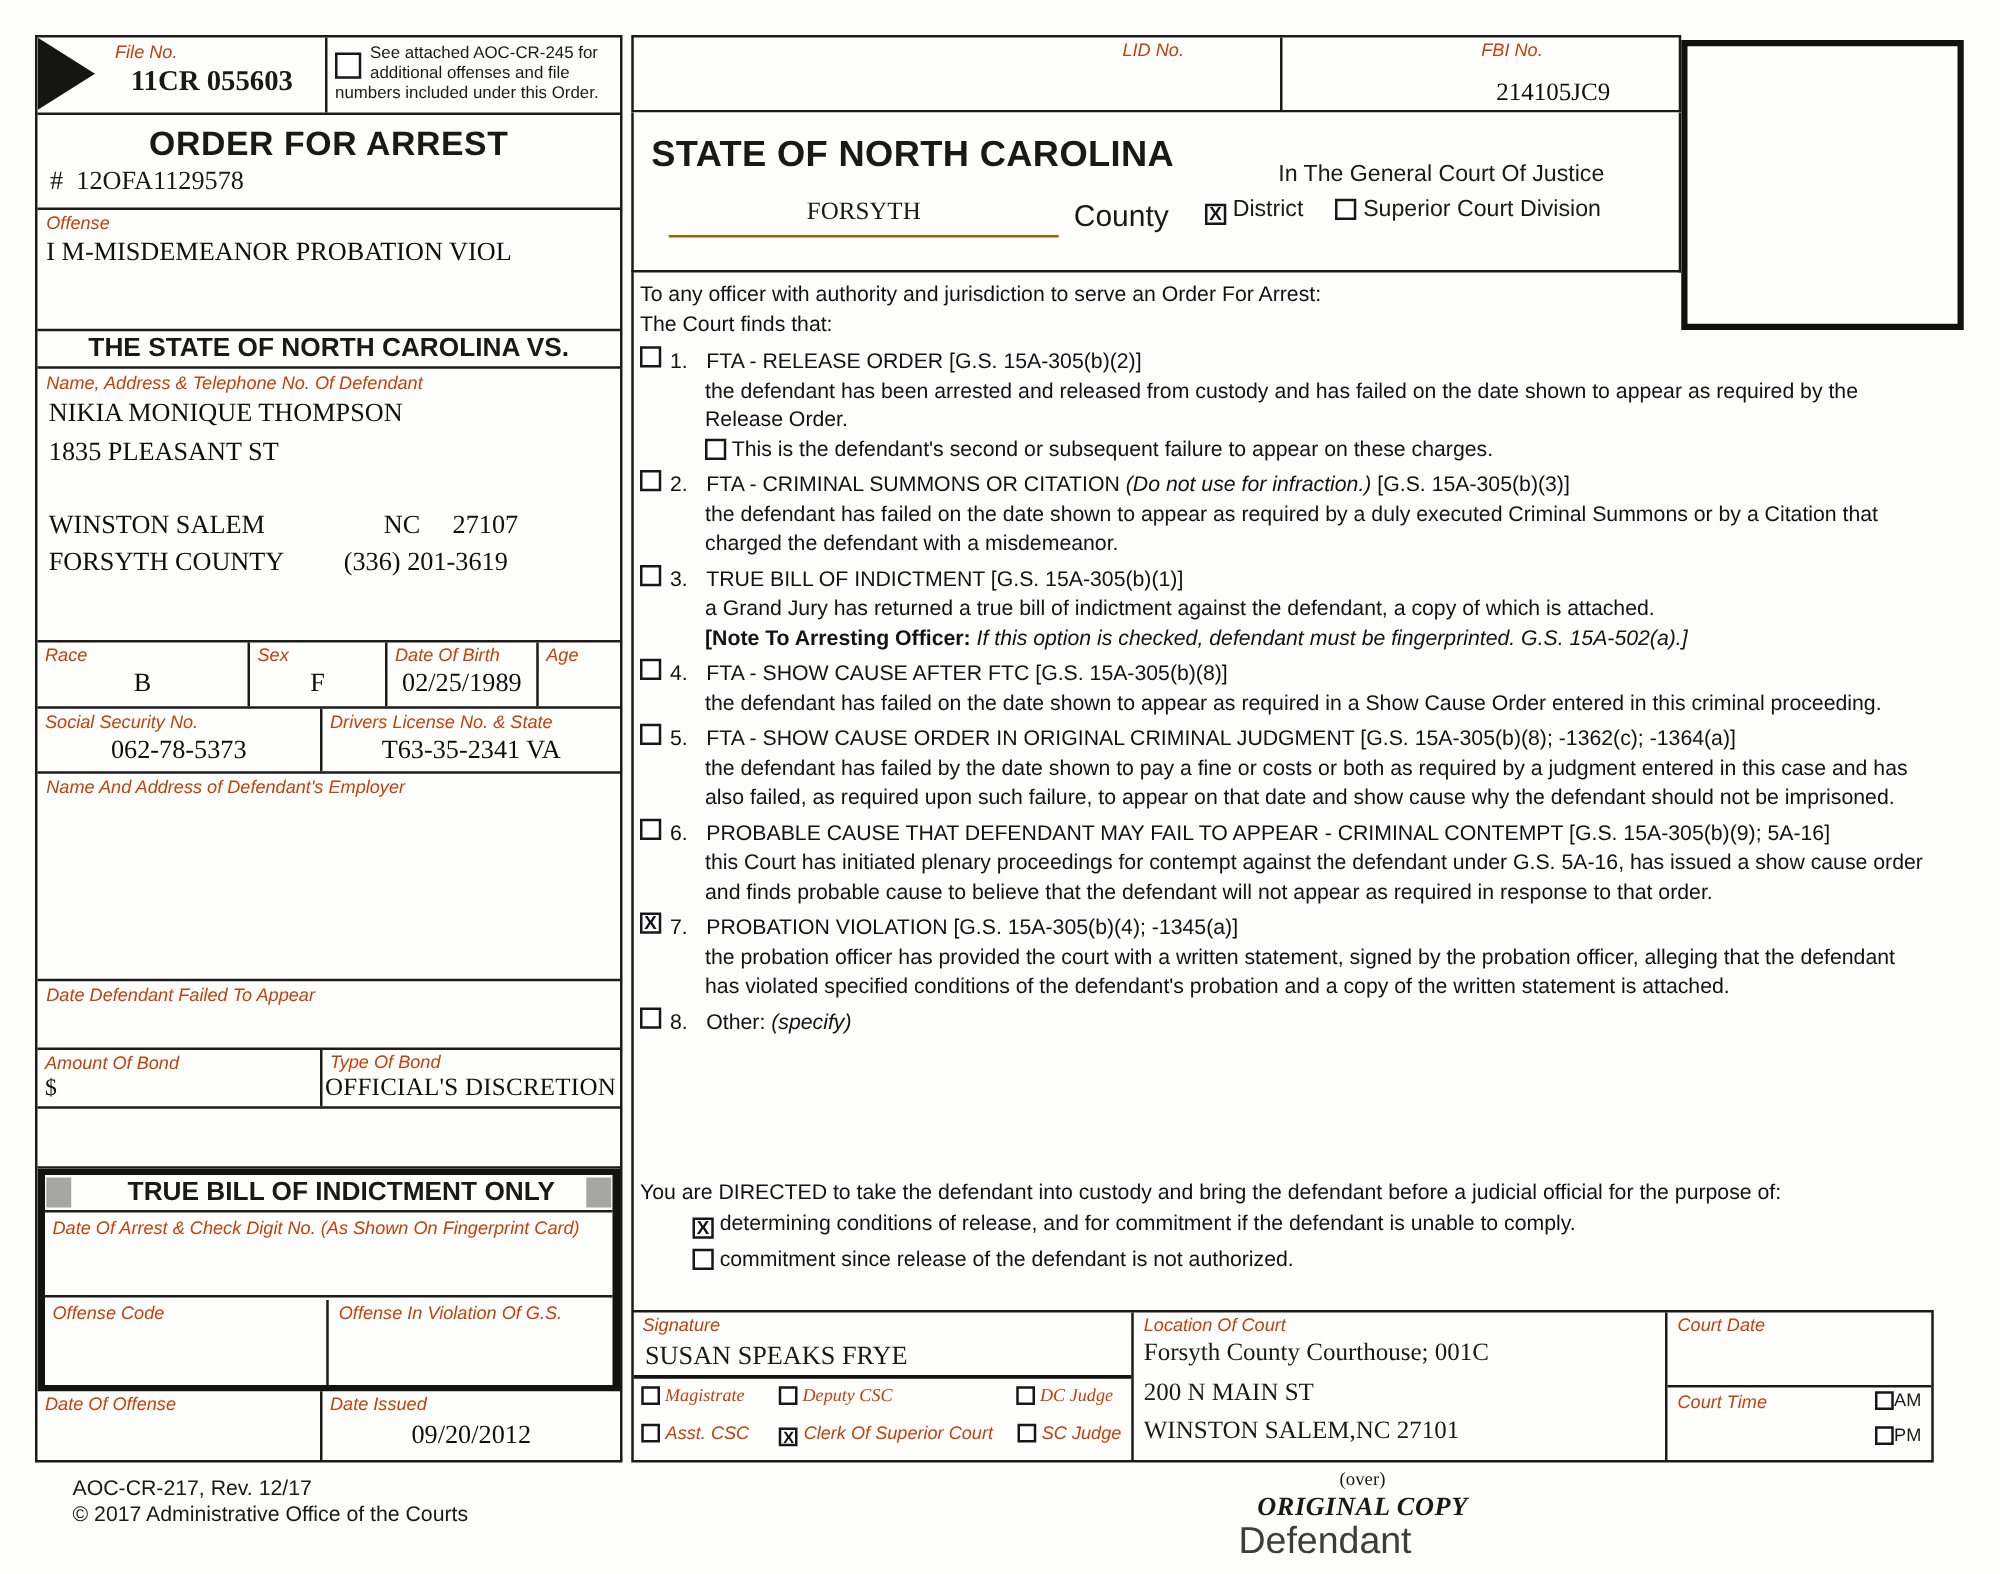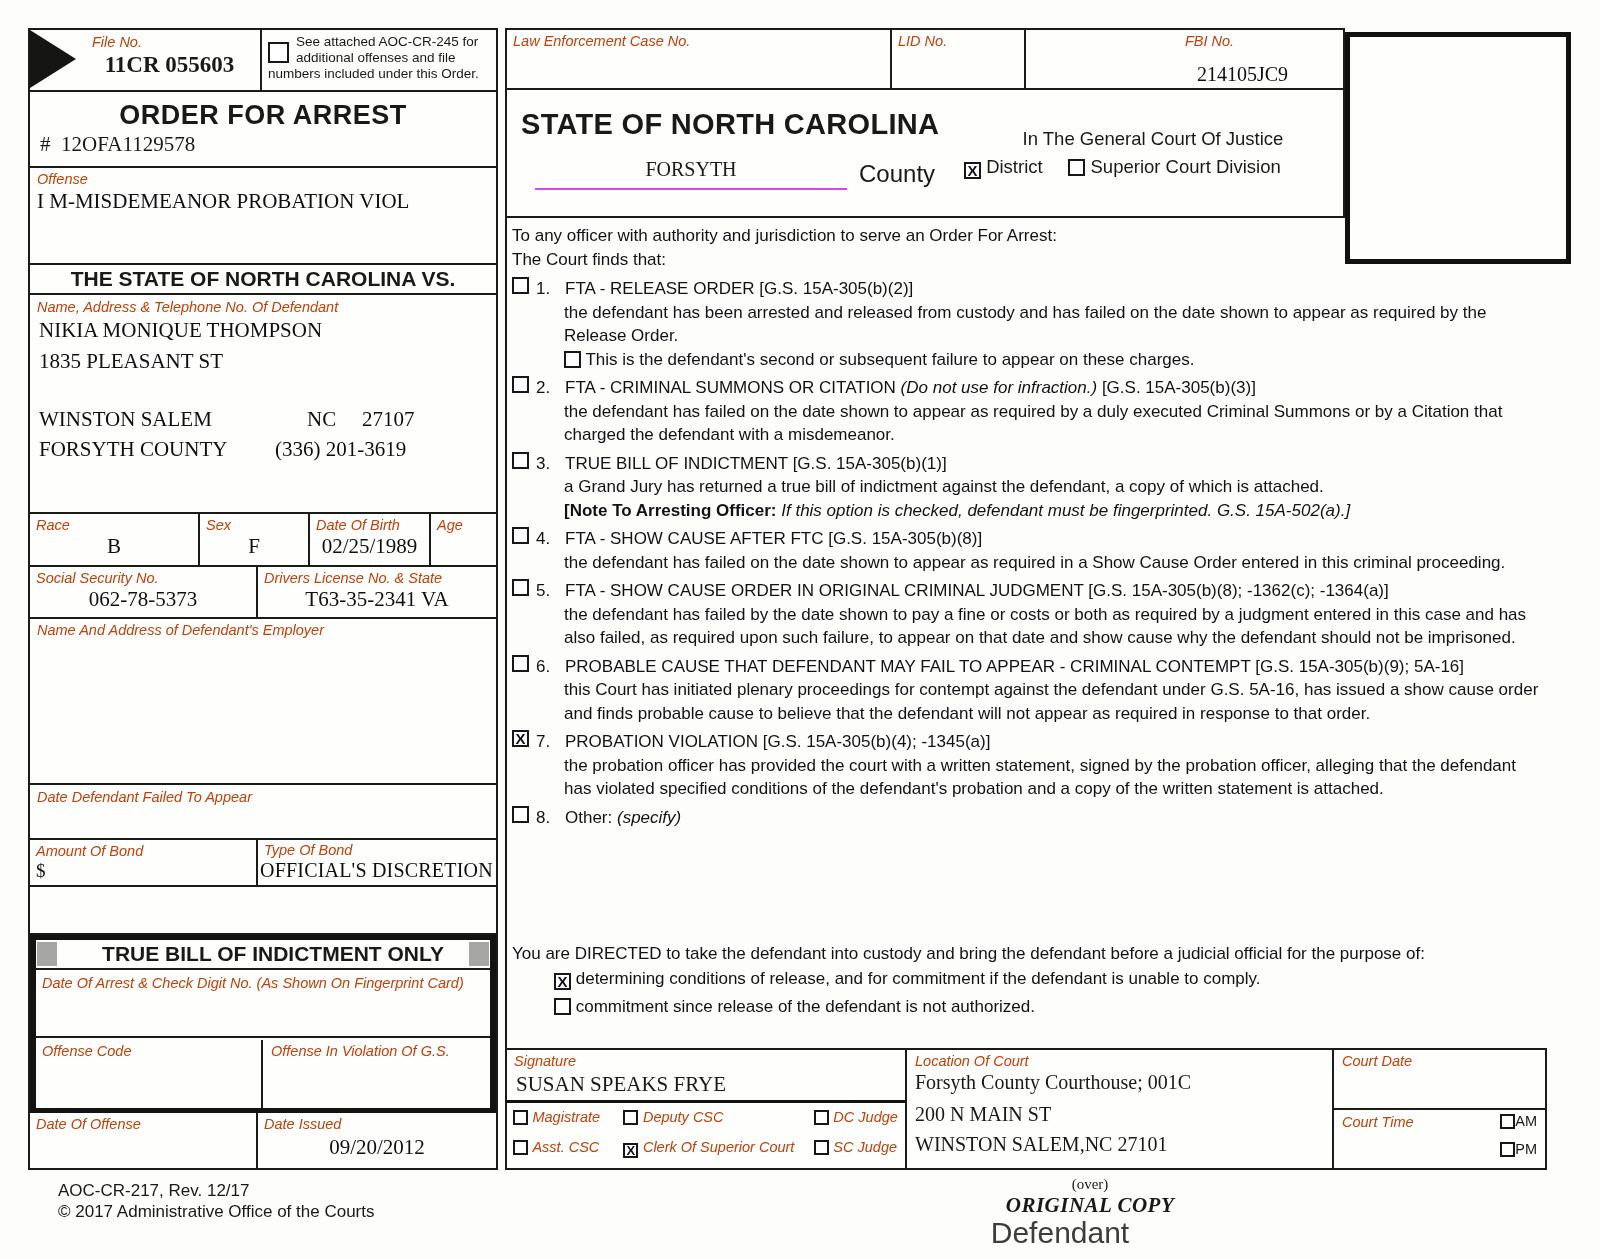--- a/index.html
+++ b/index.html
@@ -167,24 +167,20 @@
       <div class="val"></div>
     </div>
     <div class="cell" style="left:228px;width:238px;">
       <div class="lbl">Date Issued</div>
       <div class="val" style="text-align:center;padding-top:2px;">09/20/2012</div>
     </div>
   </div>
 </div>
 
 <div class="abs" style="left:505px;top:28px;width:840px;height:62px;border:2px solid #1b1b19;background:#fefefc;">
-  <div class="cell cdiv" style="left:0;width:385px;">
-    <div class="lbl">Law Enforcement Case No.</div>
-    <div class="val"></div>
-  </div>
   <div class="cell cdiv" style="left:385px;width:134px;">
     <div class="lbl">LID No.</div>
     <div class="val"></div>
   </div>
   <div class="cell" style="left:672px;width:164px;">
     <div class="lbl">FBI No.</div>
     <div class="val abs" style="left:18px;bottom:2px;font-size:20px;">214105JC9</div>
   </div>
 </div>
 
@@ -195,21 +191,21 @@
   <div class="abs" style="left:455px;top:38px;width:382px;text-align:center;">
     <div style="font-size:18.5px;">In The General Court Of Justice</div>
     <div style="margin-top:6px;font-size:18.5px;white-space:nowrap;text-align:left;padding-left:2px;">
       <span class="cb checked">X</span>
       <span>District</span>
       &nbsp;&nbsp;&nbsp;
       <span class="cb"></span>
       <span>Superior Court Division</span>
     </div>
   </div>
-  <div class="abs" style="left:28px;top:68px;width:312px;height:32px;border-bottom:2px solid #d946ef;text-align:center;">
+  <div class="abs" style="left:28px;top:68px;width:312px;height:32px;border-bottom:2px solid #a16207;text-align:center;">
     <span class="serifv" style="font-size:20px;">FORSYTH</span>
   </div>
   <div class="abs" style="left:352px;top:70px;font-size:24px;">County</div>
 </div>
 
 <div id="directive" class="abs">
   <div>To any officer with authority and jurisdiction to serve an Order For Arrest:</div>
   <div style="margin-bottom:6px;">The Court finds that:</div>
 
   <div class="finding">
@@ -300,21 +296,21 @@
     <span>commitment since release of the defendant is not authorized.</span>
   </div>
 </div>
 
 <div id="bottom-table" class="abs">
 
   <div class="abs" style="left:0;top:0;width:400px;height:118px;border-right:2px solid #1b1b19;">
     <div class="lbl" style="padding:3px 0 0 7px;">Signature</div>
     <div class="serifv" style="padding:2px 0 0 9px;font-size:21px;">SUSAN SPEAKS FRYE</div>
     <div class="abs" style="left:0;top:50px;width:398px;border-bottom:3px solid #131311;"></div>
-    <div class="abs" style="left:6px;top:58px;white-space:nowrap;">
+    <div class="abs" style="left:6px;top:58px;white-space:nowrap;font-family:Liberation Serif, serif;">
       <span style="display:inline-block;width:106px;"><span class="cb cb-sm"></span> <span class="lbl">Magistrate</span></span>
       <span style="display:inline-block;width:186px;"><span class="cb cb-sm"></span> <span class="lbl">Deputy CSC</span></span>
       <span style="display:inline-block;"><span class="cb cb-sm"></span> <span class="lbl">DC Judge</span></span>
     </div>
     <div class="abs" style="left:6px;top:88px;white-space:nowrap;">
       <span style="display:inline-block;width:106px;"><span class="cb cb-sm"></span> <span class="lbl">Asst. CSC</span></span>
       <span style="display:inline-block;width:186px;"><span class="cb cb-sm checked">X</span> <span class="lbl">Clerk Of Superior Court</span></span>
       <span style="display:inline-block;"><span class="cb cb-sm"></span> <span class="lbl">SC Judge</span></span>
     </div>
   </div>

